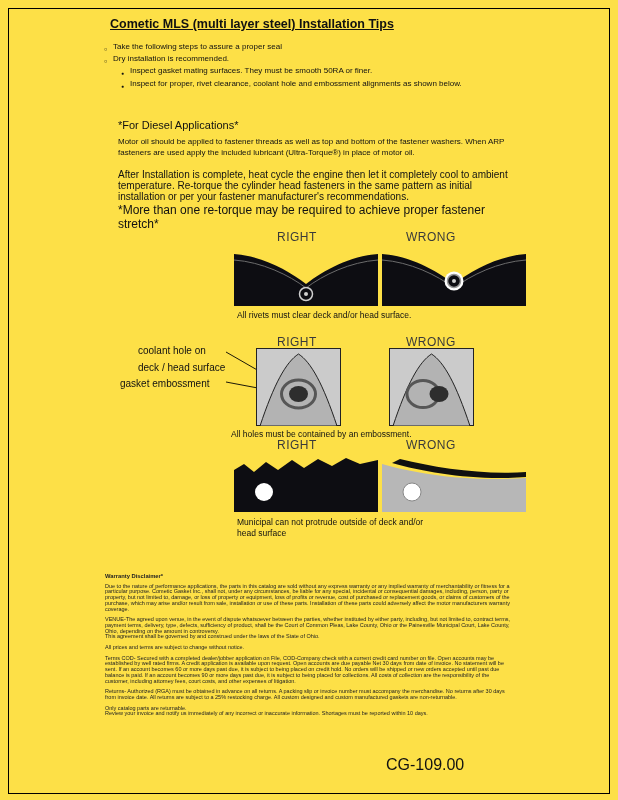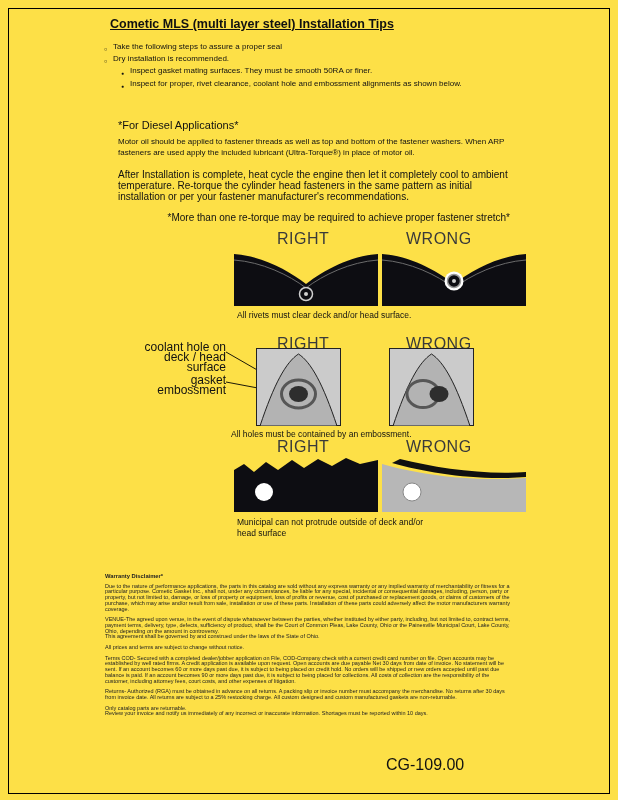--- a/index.html
+++ b/index.html
@@ -13,28 +13,28 @@
   .bullets { position:absolute; left:104px; top:41px; width:430px; font-size:8px; line-height:12.2px; list-style:none; }
   .bullets > li { position:relative; padding-left:9px; }
   .bullets > li::before { content:"\25CB"; position:absolute; left:0; top:1.5px; font-size:5.5px; }
   .subbullets { list-style:none; margin-left:17px; }
   .subbullets > li { position:relative; padding-left:9px; }
   .subbullets > li::before { content:"\25CF"; position:absolute; left:0; top:2px; font-size:5px; }
 
   .diesel-heading { position:absolute; left:118px; top:119px; font-size:11px; font-weight:normal; }
   .d-para1 { position:absolute; left:118px; top:136px; width:392px; font-size:8px; line-height:11px; }
   .d-para2 { position:absolute; left:118px; top:169px; width:392px; font-size:10px; line-height:11px; }
-  .d-note  { position:absolute; left:118px; top:212px; width:392px; font-size:10px;text-align:right; }
+  .d-note  { position:absolute; left:118px; top:203px; width:392px; font-size:12px; }
 
-  .dlabel { position:absolute; font-size:16px; color:#3a3a3a; letter-spacing:0.5px; }
+  .dlabel { position:absolute; font-size:12px; color:#3a3a3a; letter-spacing:0.5px; }
   .dbox { position:absolute; }
   .dbox svg { display:block; }
   .caption { position:absolute; font-size:8.5px; line-height:10.5px; color:#111; }
 
-  .annotation { position:absolute; font-size:12px; line-height:10px; text-align:right; }
+  .annotation { position:absolute; font-size:10px; line-height:17px; }
 
   .warranty { position:absolute; left:105px; top:574px; width:408px; font-size:5.5px; line-height:5.7px; color:#222; }
   .warranty .w-head { font-weight:bold; font-size:5.8px; margin-bottom:4px; }
   .warranty p { margin:0 0 5px 0; }
   .warranty p.tight { margin-bottom:0; }
 
   .footer { position:absolute; left:386px; top:756px; font-size:16px; color:#111; }
 </style>
 </head>
 <body>

